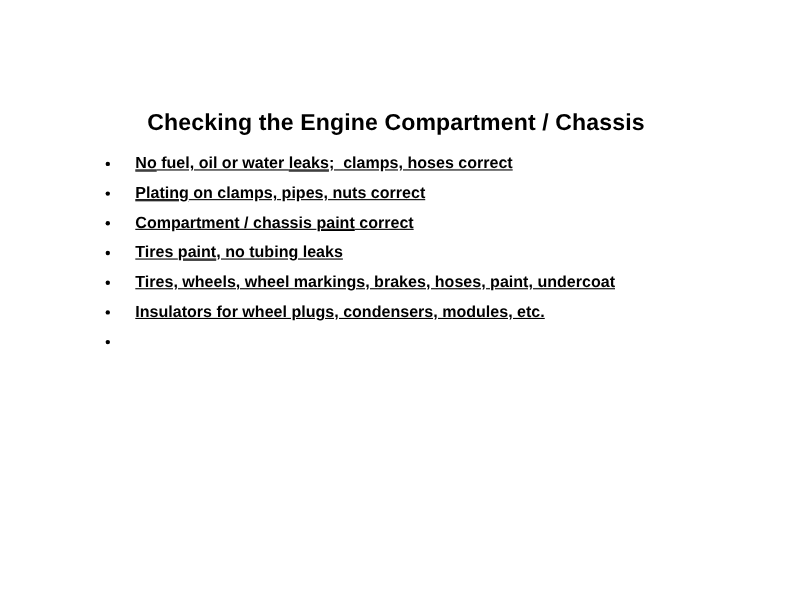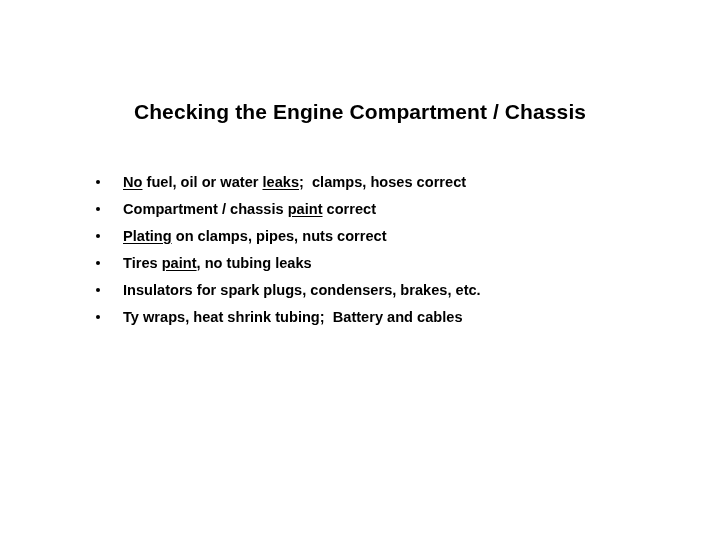--- a/index.html
+++ b/index.html
@@ -26,24 +26,25 @@
       text-align: center;
       font-size: 21px;
       font-weight: bold;
       letter-spacing: 0.1px;
       line-height: 32px;
       margin-top: 44px;
     }
     .bullets {
       position: absolute;
       left: 93px;
-      top: 169px;
+      top: 136px;
       margin: 0;
       padding: 0;
       list-style: none;
+      text-decoration: underline;
     }
     .bullet-item {
       position: relative;
       height: 27px;
       line-height: 27px;
       font-size: 14.6px;
       font-weight: bold;
       white-space: nowrap;
       padding-left: 30px;
     }
@@ -69,40 +70,43 @@
 
   <ul class="bullets">
 
     <li class="bullet-item">
       <span class="bullet-dot"></span>
       <span class="u">No</span><span> fuel, oil or water </span><span class="u">leaks</span><span style="white-space:pre">;  clamps, hoses correct</span>
     </li>
 
     <li class="bullet-item">
       <span class="bullet-dot"></span>
-      <span style="white-space:pre">Compartment / chassis </span><span class="u">paint</span><span style="white-space:pre"> correct</span>
+      <span class="u">Plating</span><span style="white-space:pre"> on clamps, pipes, nuts correct</span>
     </li>
 
     <li class="bullet-item">
       <span class="bullet-dot"></span>
-      <span class="u">Plating</span><span style="white-space:pre"> on clamps, pipes, nuts correct</span>
+      <span style="white-space:pre">Compartment / chassis </span><span class="u">paint</span><span style="white-space:pre"> correct</span>
     </li>
 
 
 
     <li class="bullet-item">
       <span class="bullet-dot"></span>
       <span style="white-space:pre">Tires </span><span class="u">paint</span><span style="white-space:pre">, no tubing leaks</span>
     </li>
 
+    <li class="bullet-item">
+      <span class="bullet-dot"></span>
+      <span>Tires, wheels, wheel markings, brakes, hoses, paint, undercoat</span>
+    </li>
 
 
     <li class="bullet-item">
       <span class="bullet-dot"></span>
-      <span>Insulators for spark plugs, condensers, brakes, etc.</span>
+      <span>Insulators for wheel plugs, condensers, modules, etc.</span>
     </li>
 
     <li class="bullet-item">
       <span class="bullet-dot"></span>
-      <span style="white-space:pre">Ty wraps, heat shrink tubing;  Battery and cables</span>
     </li>
   </ul>
 </div>
 
 </body></html>

